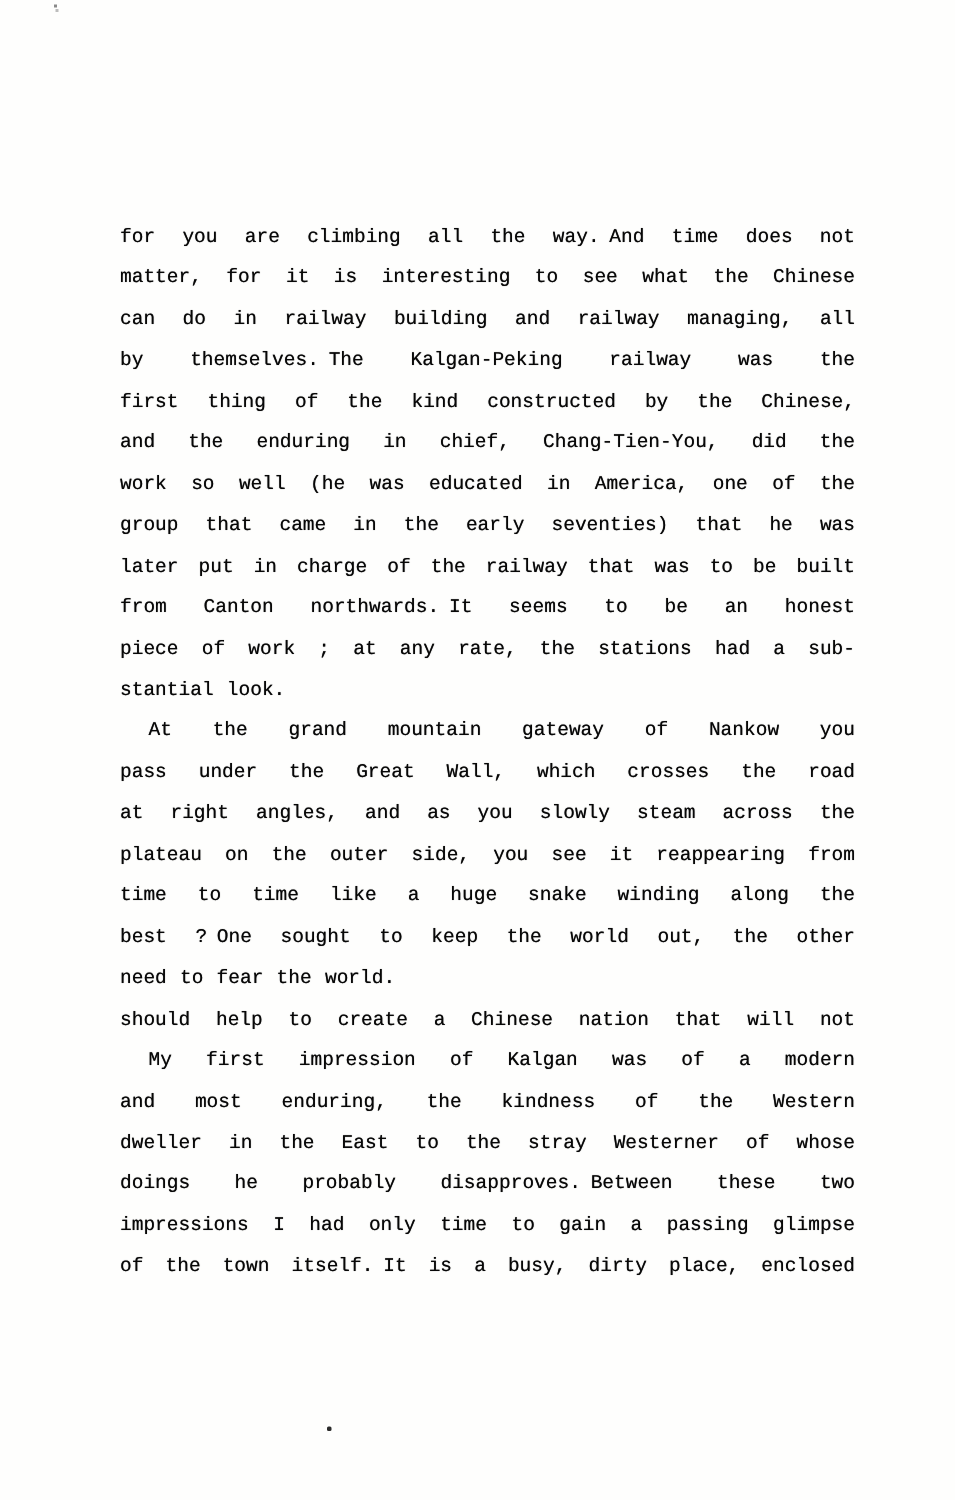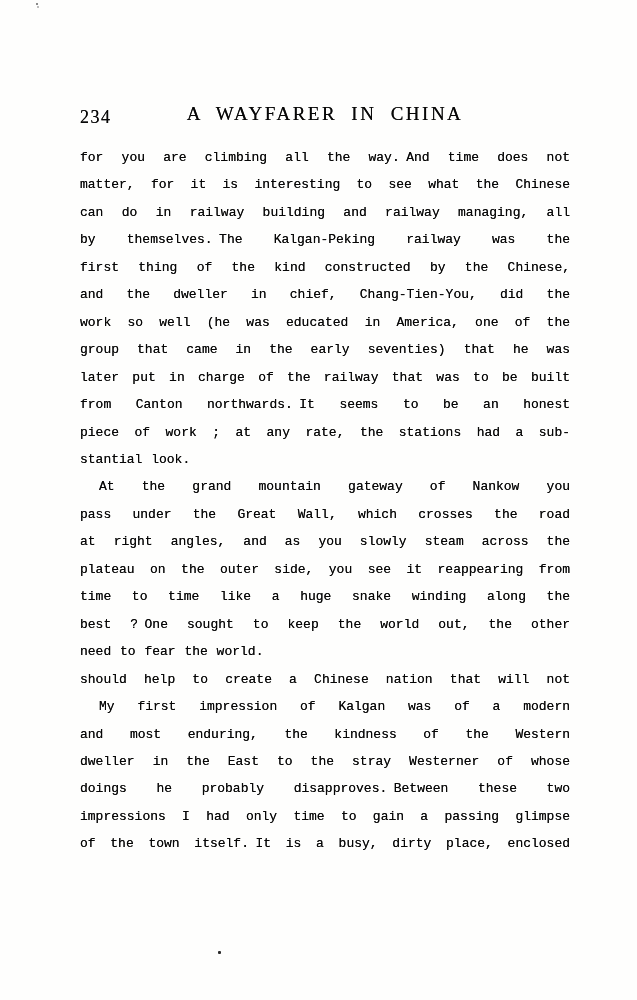--- a/index.html
+++ b/index.html
@@ -81,32 +81,28 @@
     background: #2b2b2b;
   }
 </style>
 </head>
 <body>
 
 <div class="page">
 
   <div class="speck-top"></div>
 
-  <div class="header">
-    <span class="page-number">234</span>
-    <span class="running-title">A WAYFARER IN CHINA</span>
-  </div>
 
   <div class="body-text">
     <div class="line">for you are climbing all the way. And time does not</div>
     <div class="line">matter, for it is interesting to see what the Chinese</div>
     <div class="line">can do in railway building and railway managing, all</div>
     <div class="line">by themselves. The Kalgan-Peking railway was the</div>
     <div class="line">first thing of the kind constructed by the Chinese,</div>
-    <div class="line">and the dweller in chief, Chang-Tien-You, did the</div>
+    <div class="line">and the enduring in chief, Chang-Tien-You, did the</div>
     <div class="line">work so well (he was educated in America, one of the</div>
     <div class="line">group that came in the early seventies) that he was</div>
     <div class="line">later put in charge of the railway that was to be built</div>
     <div class="line">from Canton northwards. It seems to be an honest</div>
     <div class="line">piece of work ; at any rate, the stations had a sub-</div>
     <div class="line para-end">stantial look.</div>
     <div class="line indent">At the grand mountain gateway of Nankow you</div>
     <div class="line">pass under the Great Wall, which crosses the road</div>
     <div class="line">at right angles, and as you slowly steam across the</div>
     <div class="line">plateau on the outer side, you see it reappearing from</div>

